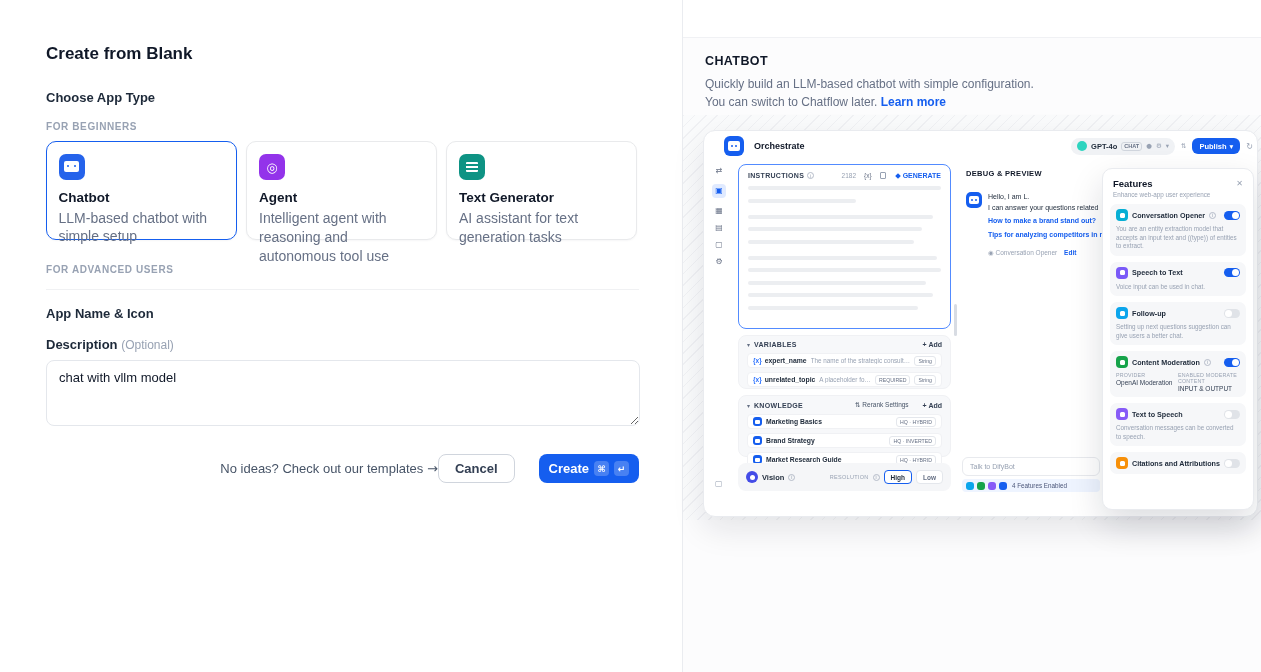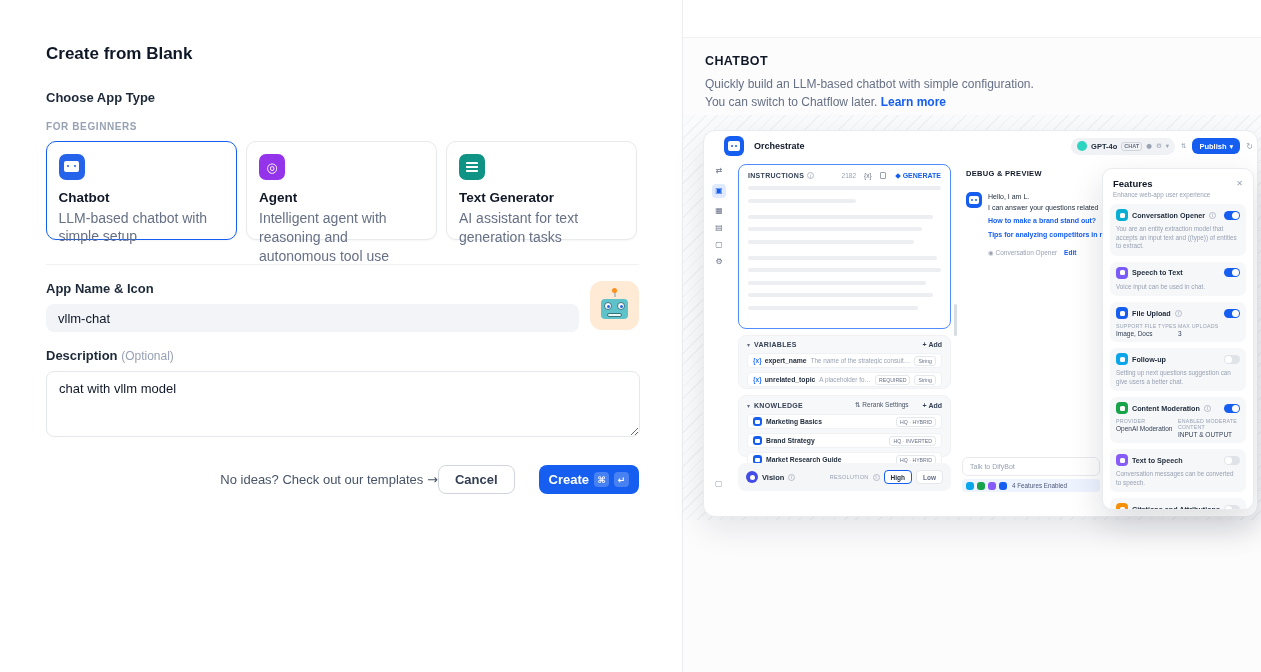--- a/index.html
+++ b/index.html
@@ -173,36 +173,25 @@
     </div>
     <div class="type-card">
       <div class="type-ico" style="background: rgb(14, 147, 132);">
           <span class="bars"></span>
         </div>
       <div class="type-name">Text Generator</div>
       <div class="type-desc">AI assistant for text generation tasks</div>
     </div>
   </div>
 
+  <div class="grp-label">FOR ADVANCED USERS</div>
 
   <div class="divider"></div>
 
   <div class="field-label">App Name &amp; Icon</div>
-  <div class="name-wrap">
-    <input class="name-input" type="text" value="vllm-chat" style="">
-    <div class="emoji-box">
-      <div class="rb">
-        <span class="ant"></span>
-          <span class="bulb"></span>
-        <span class="eye l"></span>
-          <span class="eye r"></span>
-        <span class="mouth"></span>
-      </div>
-    </div>
-  </div>
 
   <div class="field-label">
     <span>Description</span>
     <span class="optional">(Optional)</span>
   </div>
   <textarea class="desc-area" style="">chat with vllm model</textarea>
 
   <div class="footer-row">
     <div class="tmpl-link">
       <span>No ideas? Check out our templates</span>
@@ -406,38 +395,20 @@
 
     <div class="feat">
       <div class="feat-head">
         <span class="fic" style="background: rgb(122, 90, 248);"></span>
         <span class="fname">Speech to Text</span>
         <span class="tgl on"></span>
       </div>
       <div class="fdesc">Voice input can be used in chat.</div>
     </div>
 
-    <div class="feat">
-      <div class="feat-head">
-        <span class="fic" style="background: rgb(21, 94, 239);"></span>
-        <span class="fname">File Upload</span>
-        <span class="i-ico"></span>
-        <span class="tgl on"></span>
-      </div>
-      <div class="fcols">
-        <div class="fcol">
-          <div class="fk">SUPPORT FILE TYPES</div>
-          <div class="fv">Image, Docs</div>
-        </div>
-        <div class="fcol">
-          <div class="fk">MAX UPLOADS</div>
-          <div class="fv">3</div>
-        </div>
-      </div>
-    </div>
 
     <div class="feat">
       <div class="feat-head">
         <span class="fic" style="background: rgb(11, 165, 236);"></span>
         <span class="fname">Follow-up</span>
         <span class="tgl"></span>
       </div>
       <div class="fdesc">Setting up next questions suggestion can give users a better chat.</div>
     </div>
 

